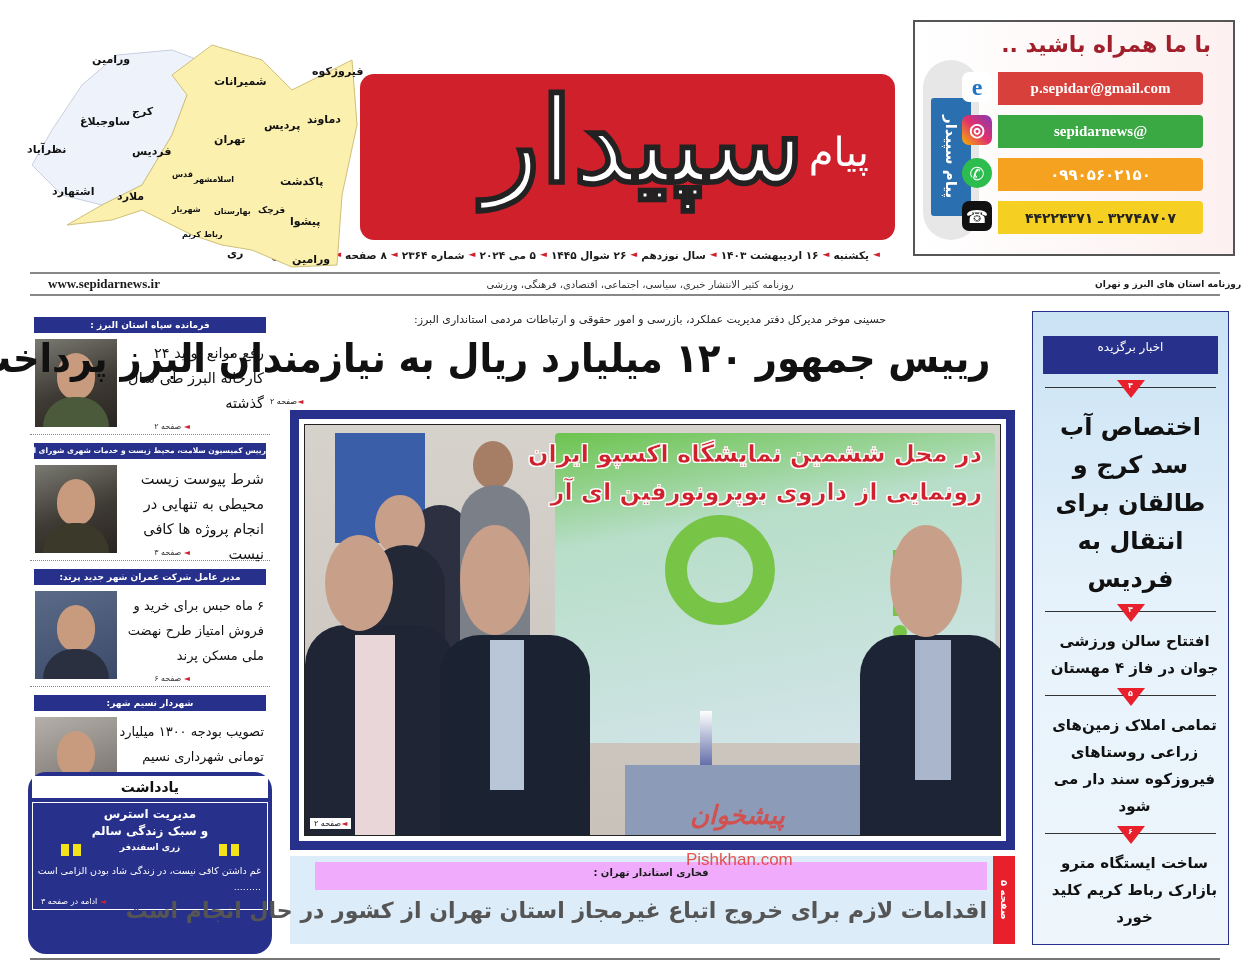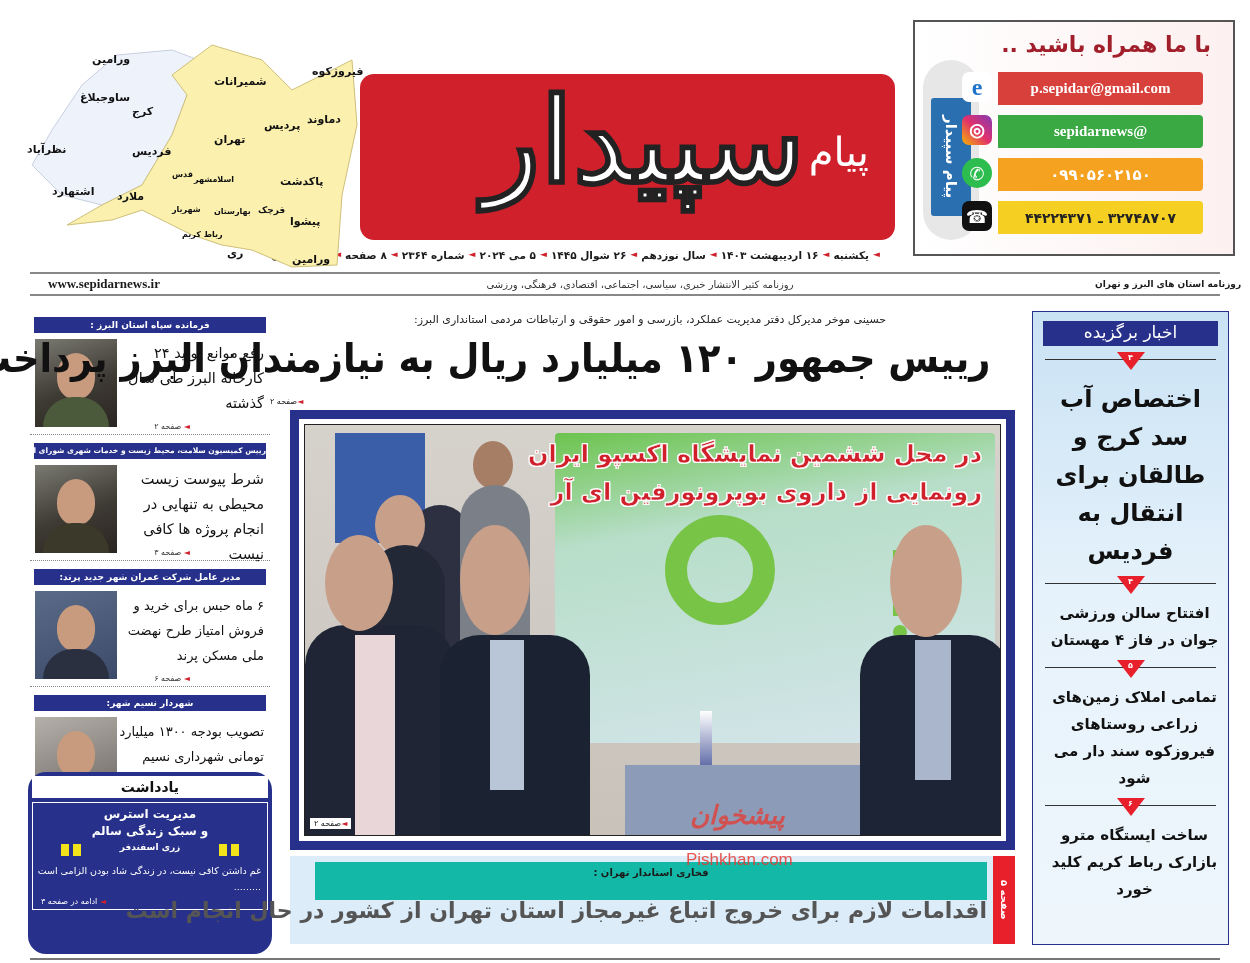--- a/index.html
+++ b/index.html
@@ -74,26 +74,26 @@
   .flag { position: absolute; left: 395px; top: 286px; width: 12px; height: 74px; background: linear-gradient(180deg,#fff 0%,#2b3a8a 100%); }
   .photo-cap { position: absolute; right: 18px; top: 10px; text-align: right; color: #d0202c; font-weight: bold; font-size: 24px; line-height: 38px; -webkit-text-stroke: 0.5px #fff; text-shadow: 1px 1px 0 #fff, -1px -1px 0 #fff, 1px -1px 0 #fff, -1px 1px 0 #fff; }
   .photo-page { position: absolute; left: 5px; bottom: 6px; background: #fff; font-size: 8px; padding: 1px 4px; }
   .photo-page .arr { color: #d0202c; }
   .watermark { left: 690px; top: 800px; direction: ltr; }
   .watermark .fa { color: #e8382f; font-size: 26px; font-style: italic; font-weight: bold; opacity: .75; }
   .watermark .en { position: absolute; left: -4px; top: 50px; color: #e8382f; font-family: "Liberation Sans", sans-serif; font-size: 17px; opacity: .85; }
 
   .bottom-story { left: 290px; top: 856px; width: 725px; height: 88px; background: #dcecf8; }
   .bottom-tab { position: absolute; right: 0; top: 0; width: 22px; height: 88px; background: #e8202c; color: #fff; font-size: 10px; writing-mode: vertical-rl; display: flex; align-items: center; justify-content: center; font-weight: bold; }
-  .bottom-kicker { position: absolute; right: 28px; top: 6px; width: 672px; height: 38px; background: #14b8a6; text-align: center; font-size: 10px; font-weight: bold; line-height: 22px; }
+  .bottom-kicker { position: absolute; right: 28px; top: 6px; width: 672px; height: 28px; background: #f0abfc; text-align: center; font-size: 10px; font-weight: bold; line-height: 22px; }
   .bottom-head { position: absolute; right: 28px; top: 42px; width: 672px; text-align: center; font-size: 22px; font-weight: bold; color: #555; white-space: nowrap; }
 
   
   .right-col { left: 1032px; top: 311px; width: 197px; height: 634px; border: 1px solid #27308a; background: linear-gradient(180deg,#c9e2f4 0%,#e6f2fb 45%,#eef6fc 100%); }
-  .rc-title { margin: 9px 10px 0 10px; height: 25px; background: #27308a; color: #fff; font-size: 17px; text-align: center; line-height: 22px; }
+  .rc-title { margin: 24px 10px 0 10px; height: 38px; background: #27308a; color: #fff; font-size: 12px; text-align: center; line-height: 22px; }
   .rc-sep { position: relative; height: 24px; margin: 6px 12px 0 12px; }
   .rc-sep::before { content: ""; position: absolute; left: 0; right: 0; top: 7px; border-top: 1px solid #333; }
   .rc-sep .tri { position: absolute; left: 50%; top: 0; transform: translateX(-50%); width: 0; height: 0; border-left: 14px solid transparent; border-right: 14px solid transparent; border-top: 18px solid #e8202c; }
   .rc-sep .num { position: absolute; left: 50%; top: 1px; transform: translateX(-50%); color: #fff; font-size: 8px; font-weight: bold; }
   .rc-story { text-align: center; font-weight: bold; color: #111; padding: 0 6px; }
   .rc-big { font-size: 24px; line-height: 38px; margin-top: 4px; }
   .rc-mid { font-size: 15px; line-height: 27px; padding-left: 14px; }
 </style>
 </head>
 <body>
@@ -145,21 +145,21 @@
   <span class="sep">◄</span>
     <span>۳۰۰۰۰ ریال</span>
 </div>
 
 <div class="abs mapbox">
   <svg width="345" height="240" viewBox="0 0 345 240" style="position:absolute;left:0;top:0;">
     <path d="M30 95 L60 50 L95 20 L150 15 L190 30 L165 60 L150 100 L120 150 L80 170 L40 160 L10 130 Z" fill="#eef2fb" stroke="#c8cfe0" stroke-width="1"></path>
     <path d="M150 40 L190 10 L240 25 L270 55 L300 40 L330 25 L335 90 L320 160 L315 230 L270 232 L230 215 L200 210 L170 200 L150 190 L120 175 L90 185 L45 190 L80 170 L120 150 L150 100 L165 60 Z" fill="#fbf0ae" stroke="#cfc07a" stroke-width="1"></path>
   </svg>
   <span class="map-region" style="left:70px;top:18px;">ورامین</span>
-  <span class="map-region" style="left:58px;top:56px;">ساوجبلاغ</span>
+  <span class="map-region" style="left:58px;top:80px;">ساوجبلاغ</span>
   <span class="map-region" style="left:110px;top:70px;">کرج</span>
   <span class="map-region" style="left:5px;top:108px;">نظرآباد</span>
   <span class="map-region" style="left:110px;top:110px;">فردیس</span>
   <span class="map-region" style="left:30px;top:150px;">اشتهارد</span>
   <span class="map-region" style="left:192px;top:40px;">شمیرانات</span>
   <span class="map-region" style="left:290px;top:30px;">فیروزکوه</span>
   <span class="map-region" style="left:285px;top:78px;">دماوند</span>
   <span class="map-region" style="left:242px;top:84px;">پردیس</span>
   <span class="map-region" style="left:192px;top:98px;">تهران</span>
   <span class="map-region" style="left:150px;top:135px;font-size:8px;">قدس</span>

